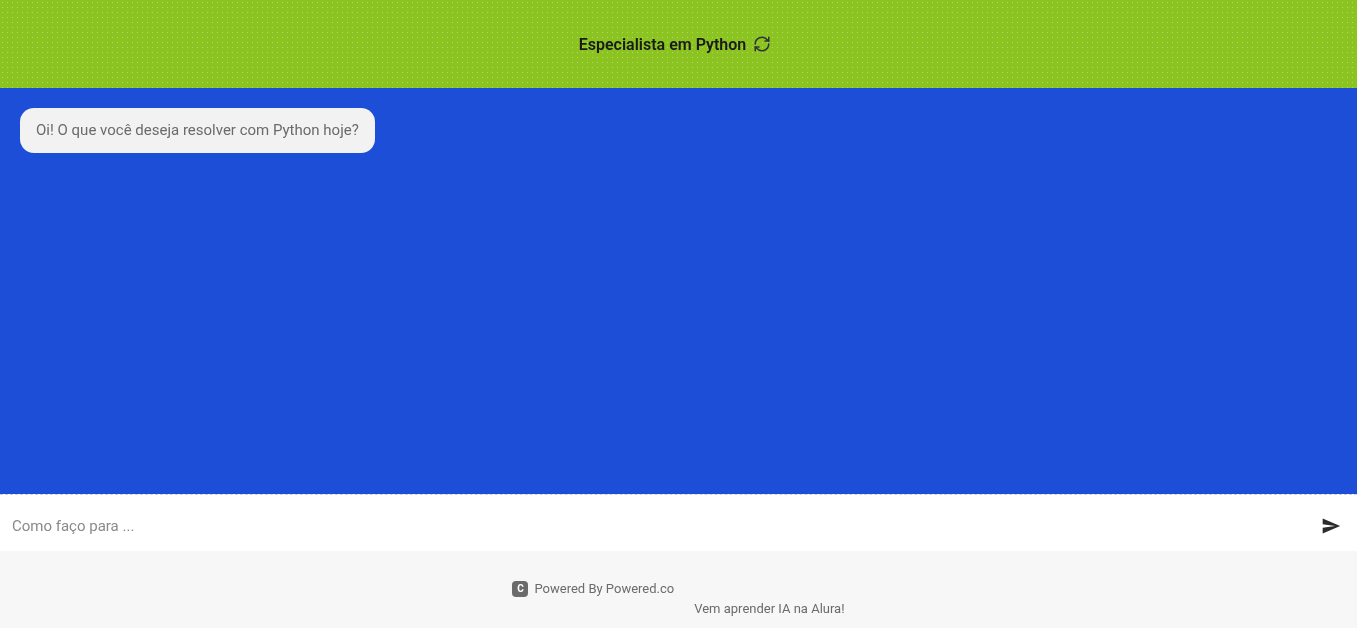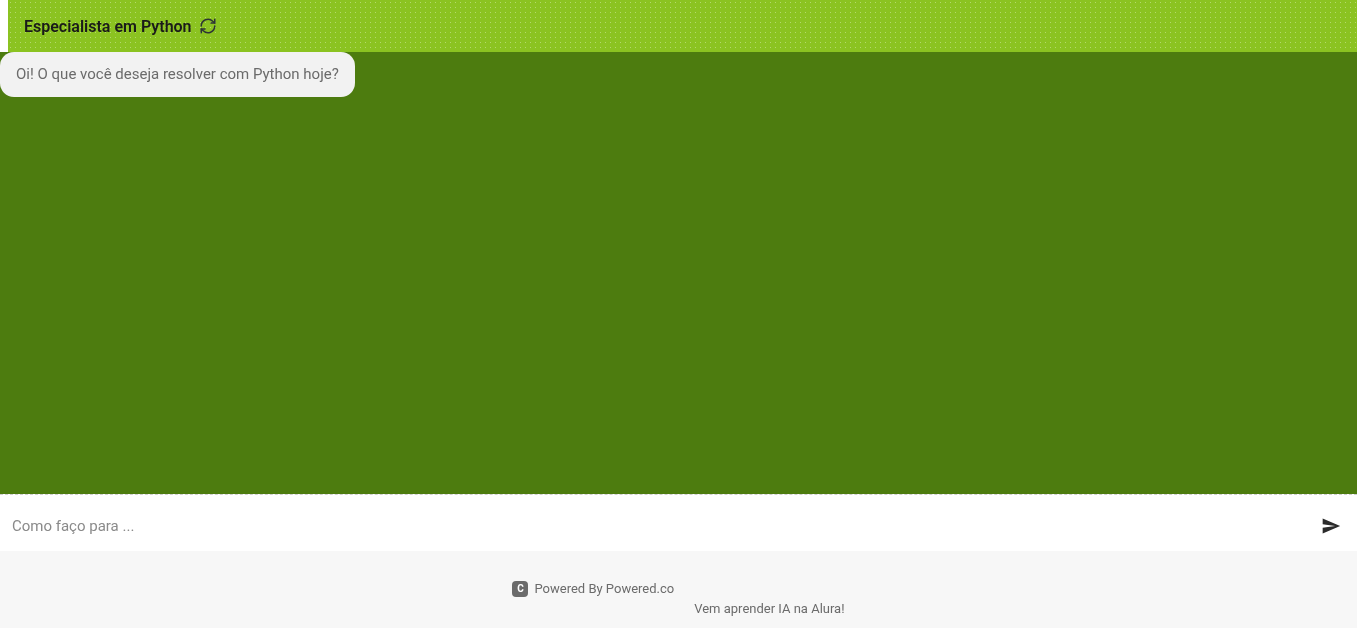--- a/index.html
+++ b/index.html
@@ -9,29 +9,28 @@
     }
     body {
       font-family: -apple-system, BlinkMacSystemFont, 'Segoe UI', Roboto, Helvetica, Arial, sans-serif;
       width: 1357px;
       height: 628px;
       display: flex;
       flex-direction: column;
       background: #fff;
     }
     .header {
-      height: 52px;
+      height: 88px;
       background-color: #8bc321;
       background-image: radial-gradient(rgba(255,255,255,0.35) 0.8px, transparent 0.8px);
       background-size: 5px 5px;
       display: flex;
       align-items: center;
-      justify-content: flex-start;
+      justify-content: center;
       padding: 0 16px;
-      margin-left: 8px;
     }
     .header-title {
       font-size: 16px;
       font-weight: 600;
       color: #1a1a1a;
     }
     .refresh-btn {
       width: 32px;
       height: 32px;
       display: flex;
@@ -40,21 +39,22 @@
       cursor: pointer;
       color: #2d3436;
     }
     .refresh-btn svg {
       width: 18px;
       height: 18px;
     }
     .chat-area {
       flex: 1;
       overflow-y: auto;
-      background: #4d7c0f;
+      padding: 20px;
+      background: #1d4ed8;
     }
     .message-bubble {
       display: inline-block;
       background: #f2f2f2;
       color: #6b6b6b;
       padding: 12px 16px;
       border-radius: 14px;
       font-size: 15px;
       max-width: 70%;
       line-height: 1.4;

